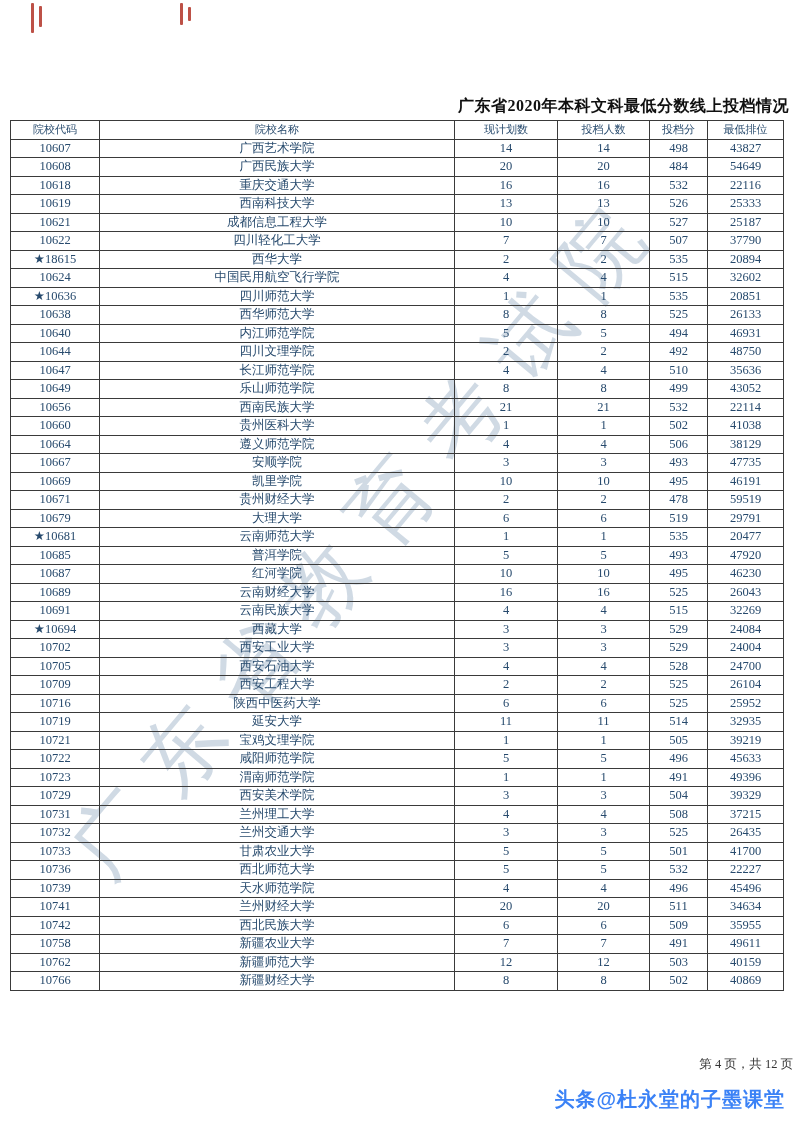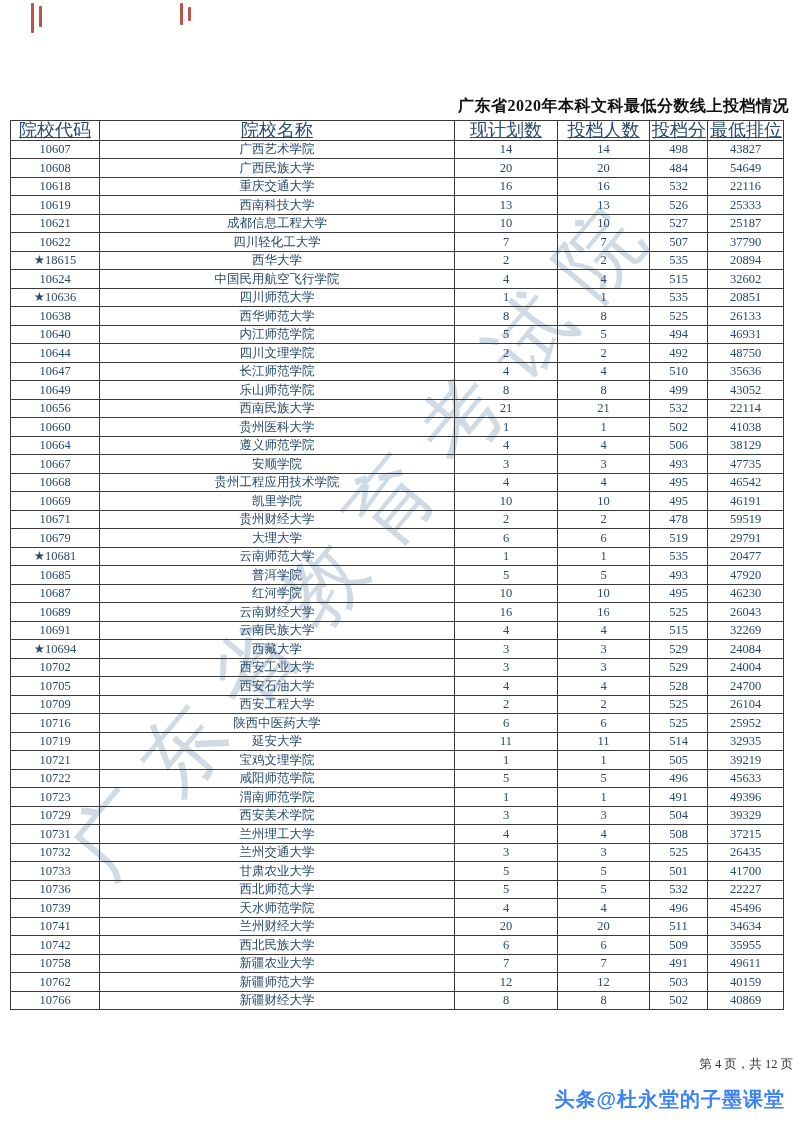--- a/index.html
+++ b/index.html
@@ -60,21 +60,21 @@
     height:17.5px;
     font-size:12.5px;
     line-height:1.05;
     text-align:center;
     color:#274a6d;
     overflow:hidden;
     white-space:nowrap;
     background:transparent;
     font-weight:normal;
   }
-  table.adm th{font-size:18px;color:#274a6d;text-decoration:underline;}
+  table.adm th{font-size:11px;color:#274a6d;}
   .footer{
     position:absolute;
     top:1056px;left:0;right:0;
     text-align:right;
     font-size:12.5px;
     color:#333333;
     z-index:2;
   }
   .credit{
     position:absolute;
@@ -259,28 +259,20 @@
         </tr>
         <tr>
           <td>10667</td>
           <td>安顺学院</td>
           <td>3</td>
           <td>3</td>
           <td>493</td>
           <td>47735</td>
         </tr>
         <tr>
-          <td>10668</td>
-          <td>贵州工程应用技术学院</td>
-          <td>4</td>
-          <td>4</td>
-          <td>495</td>
-          <td>46542</td>
-        </tr>
-        <tr>
           <td>10669</td>
           <td>凯里学院</td>
           <td>10</td>
           <td>10</td>
           <td>495</td>
           <td>46191</td>
         </tr>
         <tr>
           <td>10671</td>
           <td>贵州财经大学</td>

